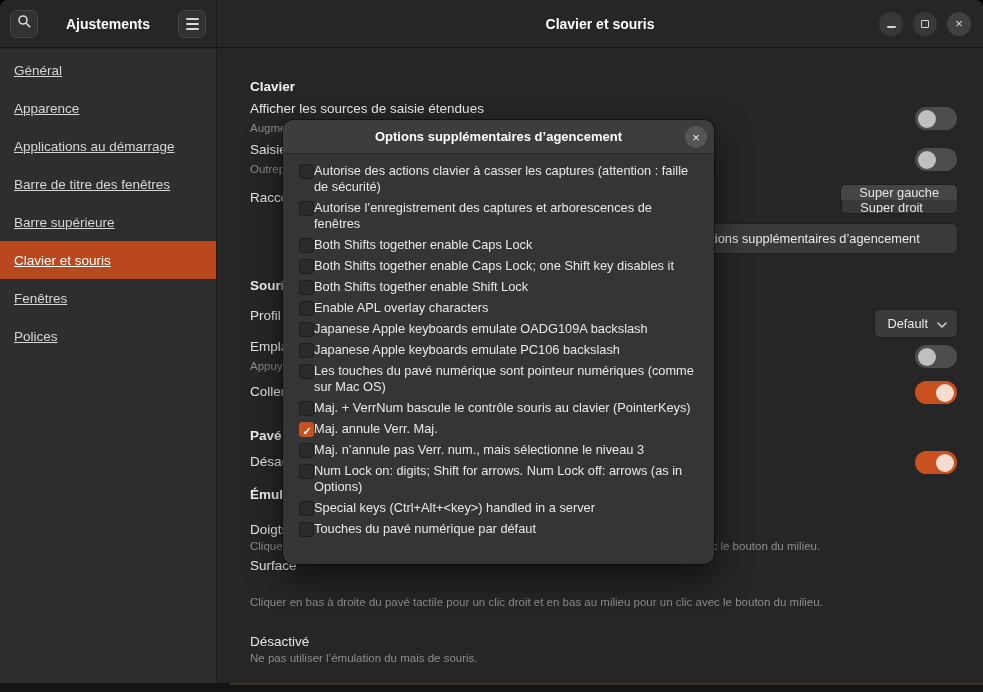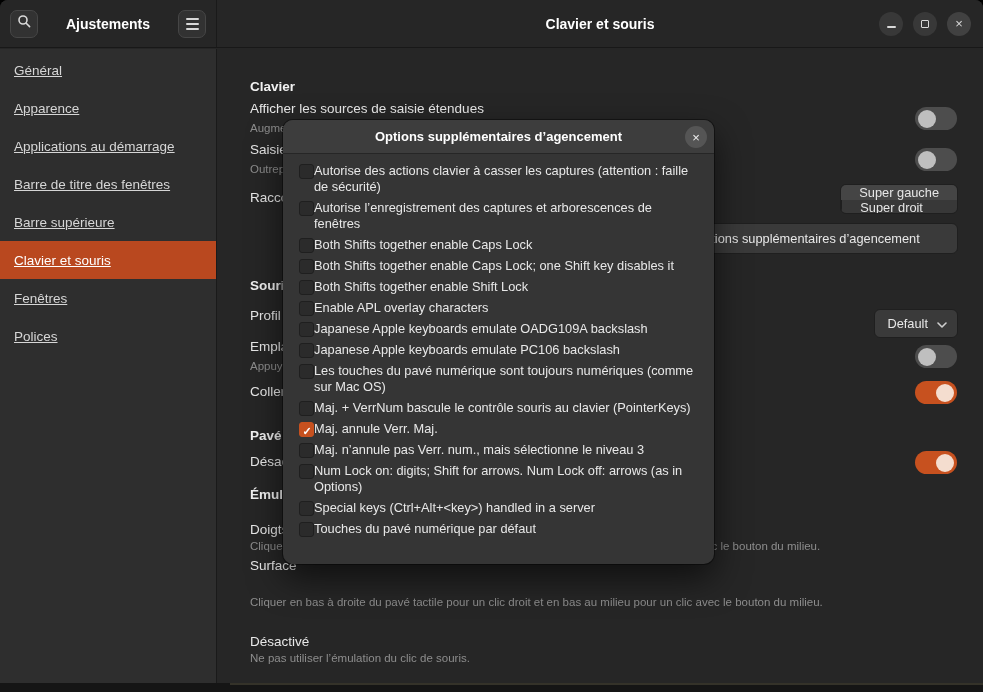--- a/index.html
+++ b/index.html
@@ -171,21 +171,21 @@
 
     <div class="abs sec-h" style="left:32px; top:439px;">Émulation du clic de souris</div>
 
     <div class="abs row-label" style="left:32px; top:474px;">Doigts</div>
     <div class="abs row-sub" style="left:32px; top:492px;">Cliquer sur le pavé tactile avec deux doigts pour un clic droit et trois doigts pour un clic avec le bouton du milieu.</div>
 
     <div class="abs row-label" style="left:32px; top:510px;">Surface</div>
     <div class="abs row-sub" style="left:32px; top:548px;">Cliquer en bas à droite du pavé tactile pour un clic droit et en bas au milieu pour un clic avec le bouton du milieu.</div>
 
     <div class="abs row-label" style="left:32px; top:586px;">Désactivé</div>
-    <div class="abs row-sub" style="left:32px; top:604px;">Ne pas utiliser l’émulation du clic de souris.</div>
+    <div class="abs row-sub" style="left:32px; top:604px;">Ne pas utiliser l’émulation du mais de souris.</div>
 
   </div>
 
   <div class="dialog">
     <div class="dialog-header">
       <div class="dialog-title">Options supplémentaires d’agencement</div>
       <div class="dialog-close">
           <span>×</span>
         </div>
     </div>
@@ -217,21 +217,21 @@
       <div class="opt">
           <span class="cb"></span>
           <span class="opt-label">Japanese Apple keyboards emulate OADG109A backslash</span>
         </div>
       <div class="opt">
           <span class="cb"></span>
           <span class="opt-label">Japanese Apple keyboards emulate PC106 backslash</span>
         </div>
       <div class="opt">
           <span class="cb"></span>
-          <span class="opt-label">Les touches du pavé numérique sont toujours numériques (comme sur Mac OS)</span>
+          <span class="opt-label">Les touches du pavé numérique sont pointeur numériques (comme sur Mac OS)</span>
         </div>
       <div class="opt">
           <span class="cb"></span>
           <span class="opt-label">Maj. + VerrNum bascule le contrôle souris au clavier (PointerKeys)</span>
         </div>
       <div class="opt">
           <span class="cb checked"></span>
           <span class="opt-label">Maj. annule Verr. Maj.</span>
         </div>
       <div class="opt">

